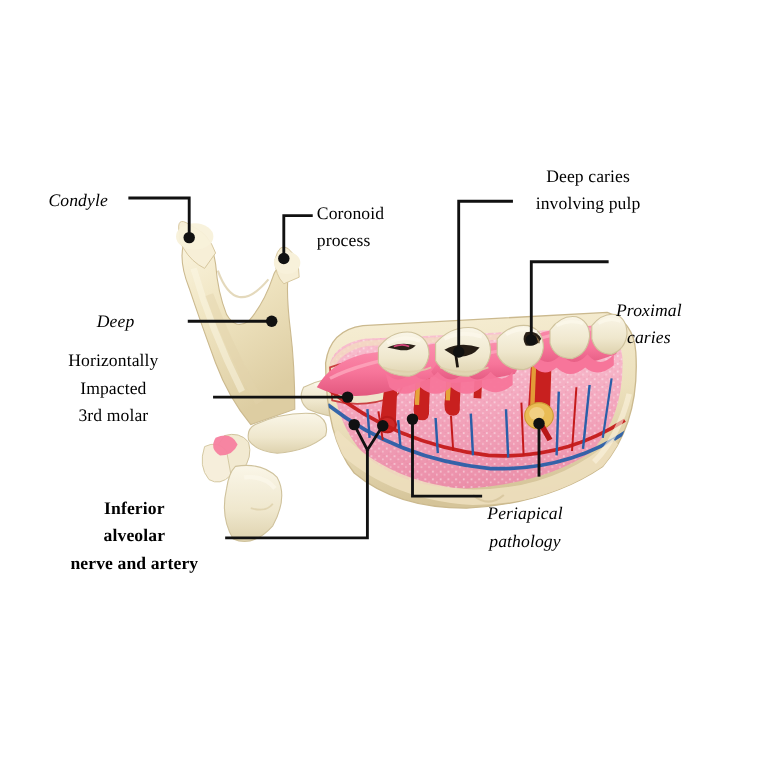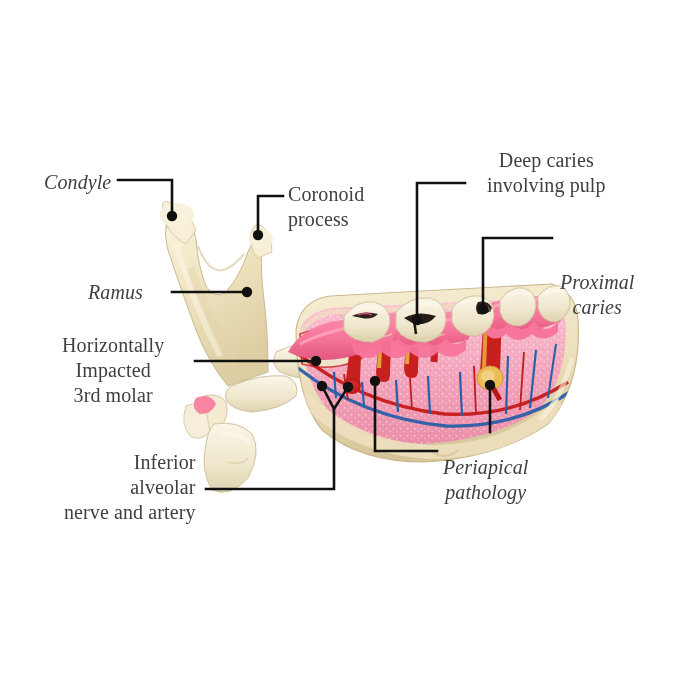--- a/index.html
+++ b/index.html
@@ -8,23 +8,23 @@
     width:700px;height:700px;
     background:#ffffff;
     font-family:"Liberation Serif","DejaVu Serif",serif;
     overflow:hidden;
     position:relative;
   }
   #stage{position:absolute;left:0;top:0;width:700px;height:700px;}
   #art{position:absolute;left:0;top:0;width:700px;height:700px;}
   .label{
     position:absolute;
-    color:#404040;
+    color:#000000;
     font-family:"Liberation Serif","DejaVu Serif",serif;
-    font-size:20px;
+    font-size:16px;
     line-height:25px;
     white-space:pre;
     letter-spacing:0.1px;
   }
   .label.center{text-align:center;}
   .label.left{text-align:left;font-style:italic;}
 </style>
 </head>
 <body>
 
@@ -275,26 +275,26 @@
 
   <div class="label center" style="left: 288px; top: 182px; width: 0px; transform: translateX(0px); text-align: center;">Coronoid
 process</div>
 
   <div class="label center" style="left: 487px; top: 148px; text-align: center;">Deep caries
 involving pulp</div>
 
   <div class="label left" style="left:560px;top:222px;text-align:center;margin-top:48px;">Proximal
 caries</div>
 
-  <div class="label left" style="left:88px;top:280px;">Ramus</div>
-
-  <div class="label center" style="left: 62px; top: 333px; text-align: center;">Horizontally
+  <div class="label left" style="left:88px;top:280px;">Deep</div>
+
+  <div class="label center" style="left: 62px; top: 316px; text-align: center;">Horizontally
 Impacted
 3rd molar</div>
 
-  <div class="label center" style="left: 64px; top: 450px; text-align: right;">Inferior
+  <div class="label center" style="left: 64px; top: 450px; text-align: center; font-weight: bold;">Inferior
 alveolar
 nerve and artery</div>
 
   <div class="label left" style="left:443px;top:435px;text-align:center;margin-top:20px;">Periapical
 pathology</div>
 
 </div>
 
 </body></html>

